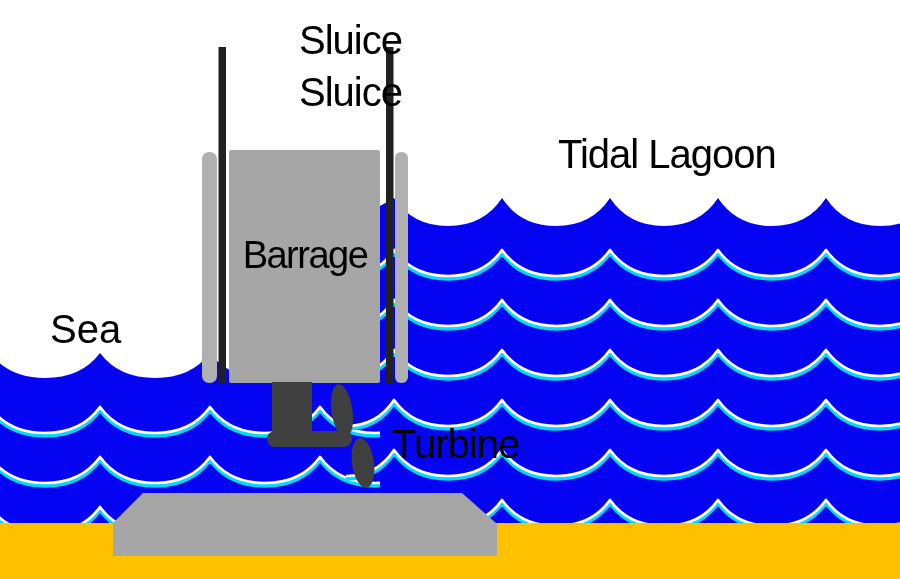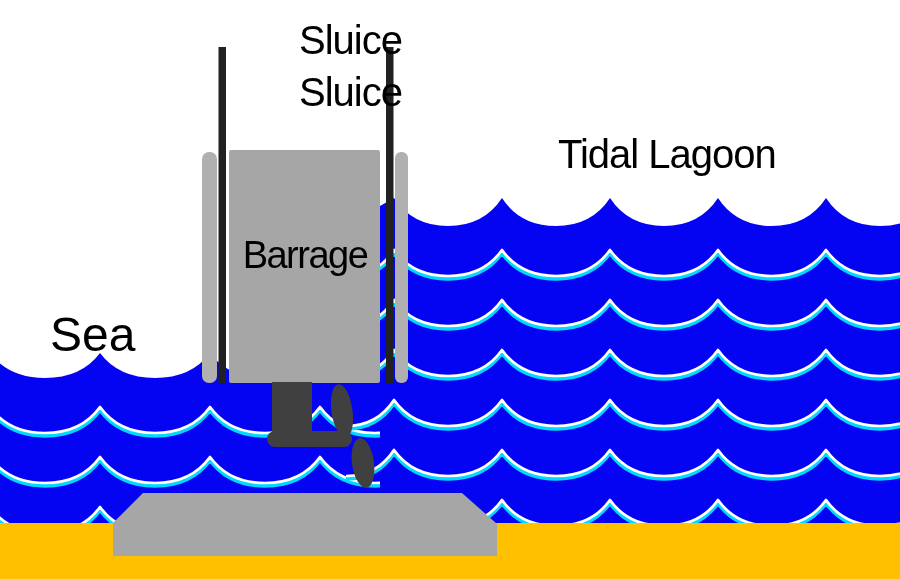--- a/index.html
+++ b/index.html
@@ -7,21 +7,21 @@
     position:relative;width:900px;height:579px;overflow:hidden;
     background:#ffffff;font-family:"Liberation Sans", sans-serif;
   }
   .stage svg{position:absolute;left:0;top:0;}
   .label{
     position:absolute;color:#000;white-space:nowrap;
     font-family:"Liberation Sans", sans-serif;font-weight:400;text-align:center;
   }
   .lbl-sluice{left:210px;top:14px;width:192px;text-align:right;font-size:40px;line-height:52px;letter-spacing:-1px;}
   .lbl-lagoon{left:558px;top:132px;font-size:40px;letter-spacing:-1px;}
-  .lbl-sea{left:50px;top:307px;font-size:48px;}
+  .lbl-sea{left:50px;top:307px;font-size:40px;}
   .lbl-barrage{left:231px;top:234px;width:148px;text-align:center;font-size:38px;letter-spacing:-1.5px;}
   .lbl-turbine{left:392px;top:422px;font-size:40px;letter-spacing:-1px;}
 </style>
 </head>
 <body>
 
 <div class="stage">
 
   <svg width="900" height="579" viewBox="0 0 900 579">
 
@@ -73,13 +73,14 @@
     </g>
   </svg>
 
   <div class="label lbl-sluice">
     <div>Sluice</div>
     <div>Sluice</div>
   </div>
   <div class="label lbl-lagoon">Tidal Lagoon</div>
   <div class="label lbl-sea">Sea</div>
   <div class="label lbl-barrage">Barrage</div>
+  <div class="label lbl-turbine">Turbine</div>
 </div>
 
 </body></html>

